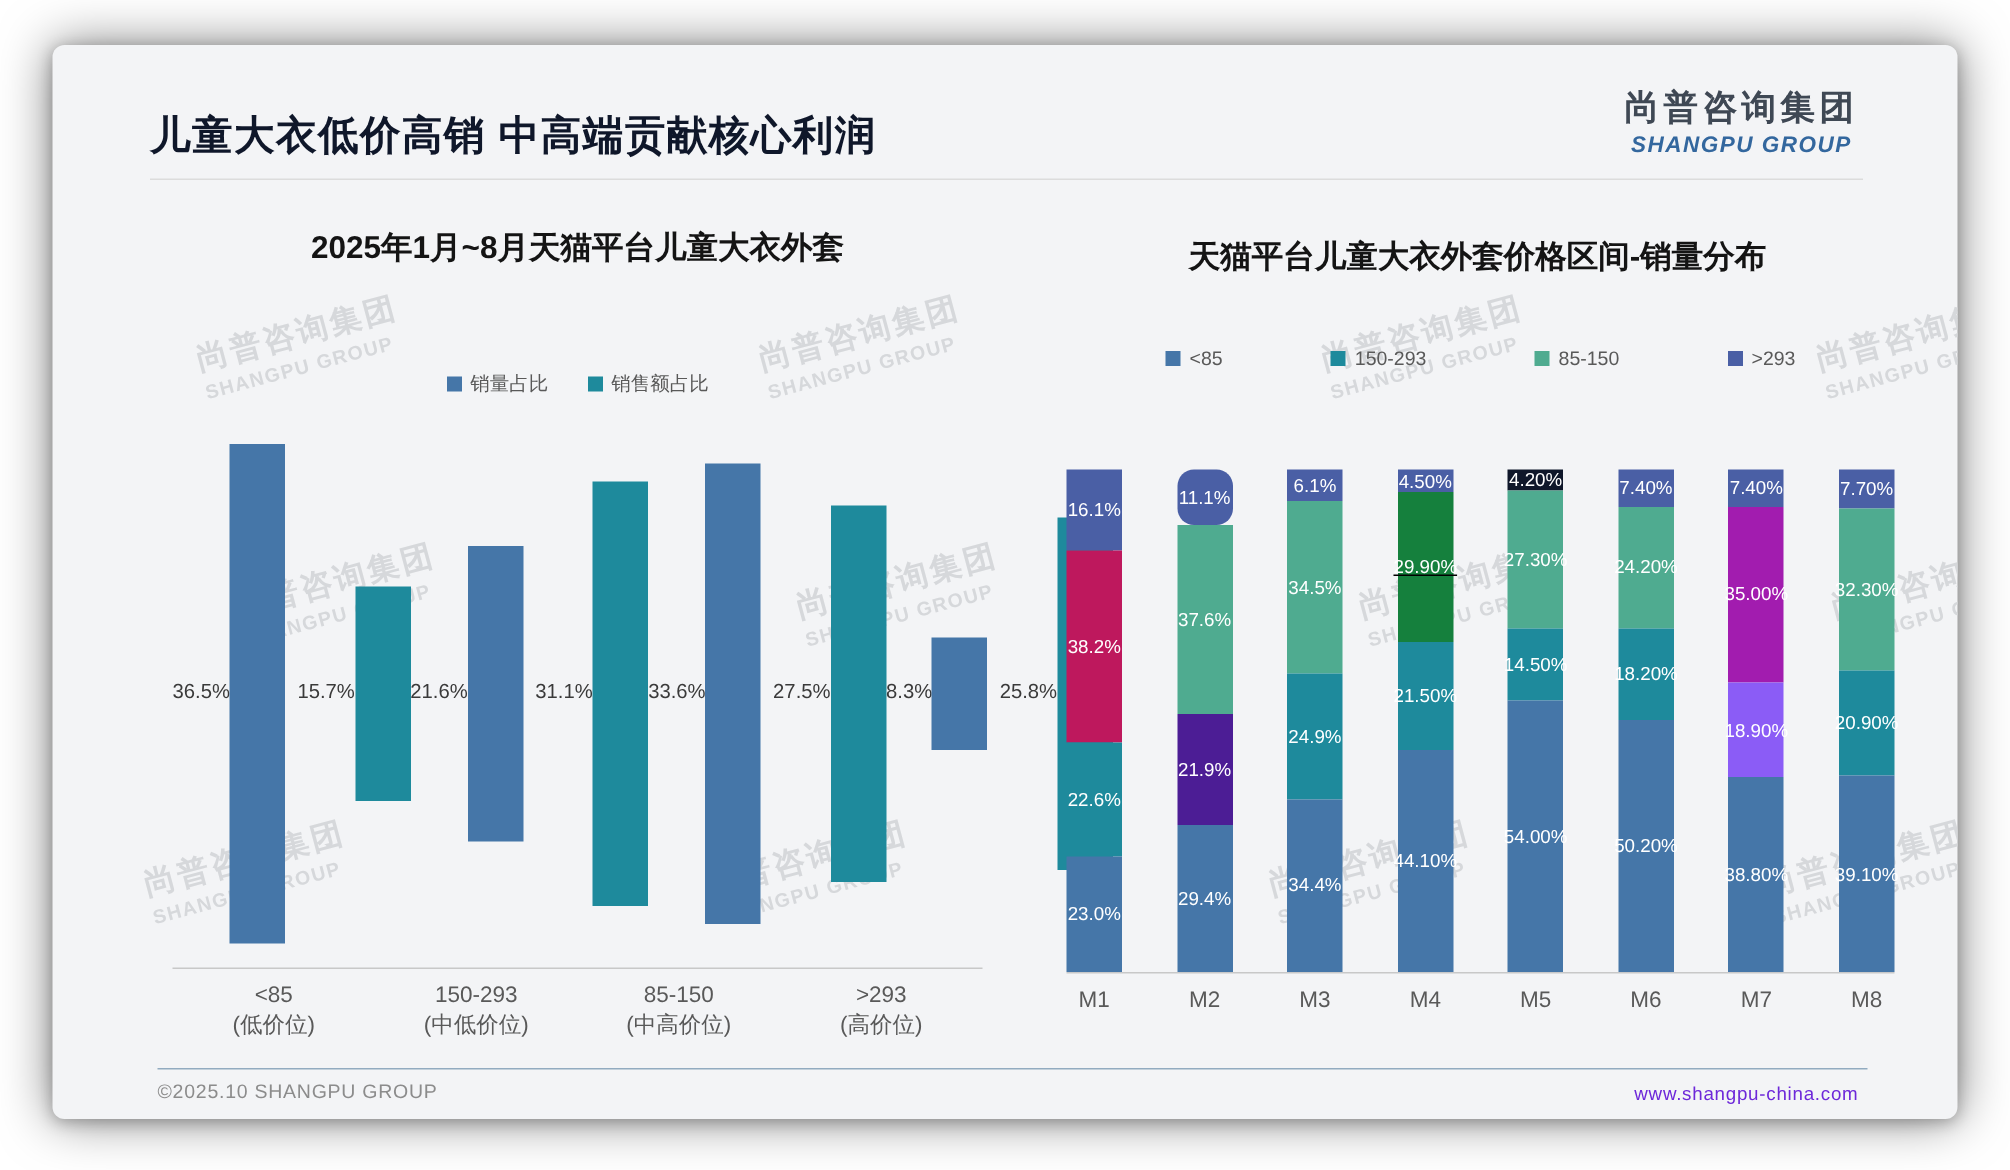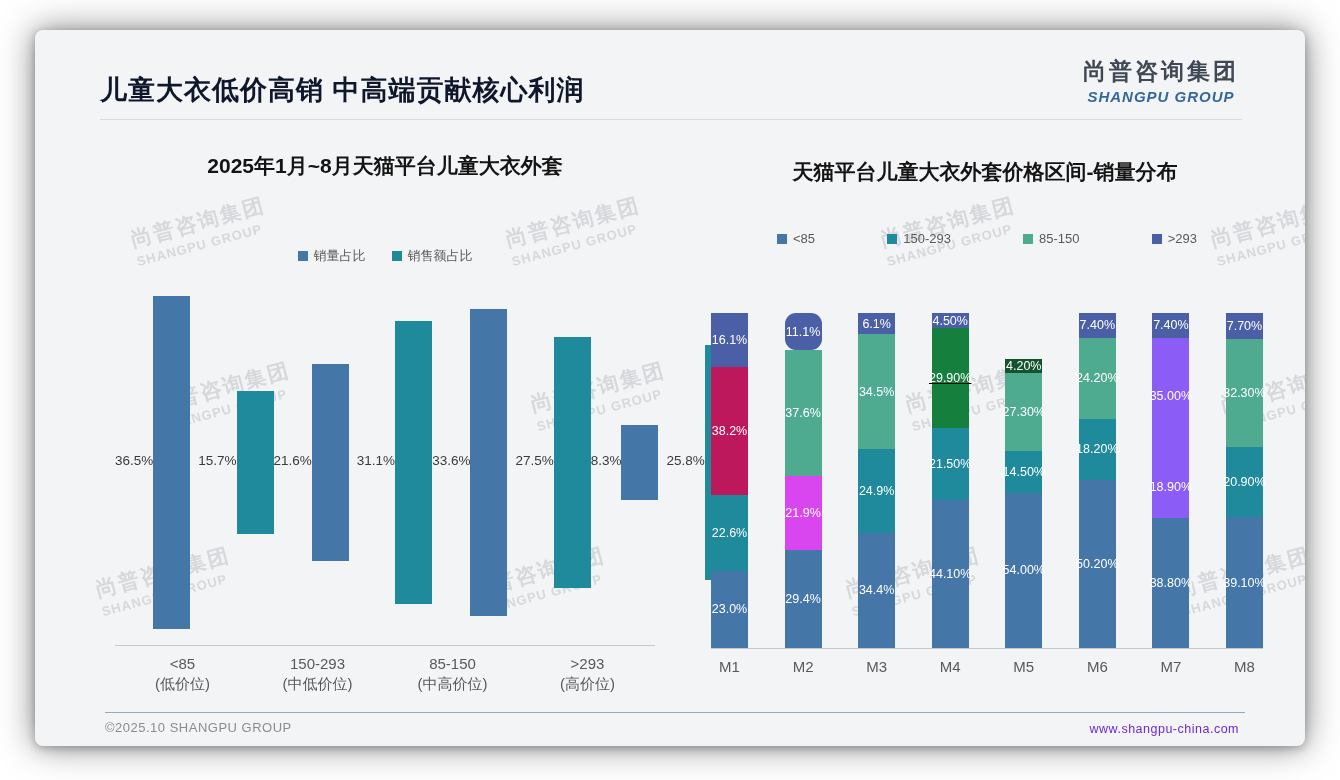--- a/index.html
+++ b/index.html
@@ -224,21 +224,21 @@
             <span class="seg-label">38.2%</span>
           </div>
           <div class="seg" style="background: rgb(74, 95, 165); height: 16.1%;">
             <span class="seg-label">16.1%</span>
           </div>
         </div>
         <div class="stack">
           <div class="seg" style="background: rgb(69, 118, 168); height: 29.4%;">
             <span class="seg-label">29.4%</span>
           </div>
-          <div class="seg" style="background: #d946ef; height: 21.9%;">
+          <div class="seg" style="background: #4c1d95; height: 21.9%;">
             <span class="seg-label">21.9%</span>
           </div>
           <div class="seg" style="background: rgb(79, 171, 144); height: 37.6%;">
             <span class="seg-label">37.6%</span>
           </div>
           <div class="seg" style="background: rgb(74, 95, 165); height: 11.1%; border-radius: 11px;">
             <span class="seg-label">11.1%</span>
           </div>
         </div>
         <div class="stack">
@@ -272,21 +272,21 @@
         <div class="stack">
           <div class="seg" style="background: rgb(69, 118, 168); height: 54%;">
             <span class="seg-label">54.00%</span>
           </div>
           <div class="seg" style="background: rgb(30, 138, 156); height: 14.5%;">
             <span class="seg-label">14.50%</span>
           </div>
           <div class="seg" style="background: rgb(79, 171, 144); height: 27.3%;">
             <span class="seg-label">27.30%</span>
           </div>
-          <div class="seg" style="background: #14532d; height: 4.2%; margin-top: 46px;">
+          <div class="seg" style="background: #0f172a; height: 4.2%;">
             <span class="seg-label">4.20%</span>
           </div>
         </div>
         <div class="stack">
           <div class="seg" style="background: rgb(69, 118, 168); height: 50.2%;">
             <span class="seg-label">50.20%</span>
           </div>
           <div class="seg" style="background: rgb(30, 138, 156); height: 18.2%;">
             <span class="seg-label">18.20%</span>
           </div>
@@ -297,21 +297,21 @@
             <span class="seg-label">7.40%</span>
           </div>
         </div>
         <div class="stack">
           <div class="seg" style="background: rgb(69, 118, 168); height: 38.8%;">
             <span class="seg-label">38.80%</span>
           </div>
           <div class="seg" style="background: #8b5cf6; height: 18.9%;">
             <span class="seg-label">18.90%</span>
           </div>
-          <div class="seg" style="background: #8b5cf6; height: 35%; justify-content: center;">
+          <div class="seg" style="background: #a21caf; height: 35%; justify-content: center;">
             <span class="seg-label">35.00%</span>
           </div>
           <div class="seg" style="background: rgb(74, 95, 165); height: 7.4%;">
             <span class="seg-label">7.40%</span>
           </div>
         </div>
         <div class="stack">
           <div class="seg" style="background: rgb(69, 118, 168); height: 39.1%;">
             <span class="seg-label">39.10%</span>
           </div>

